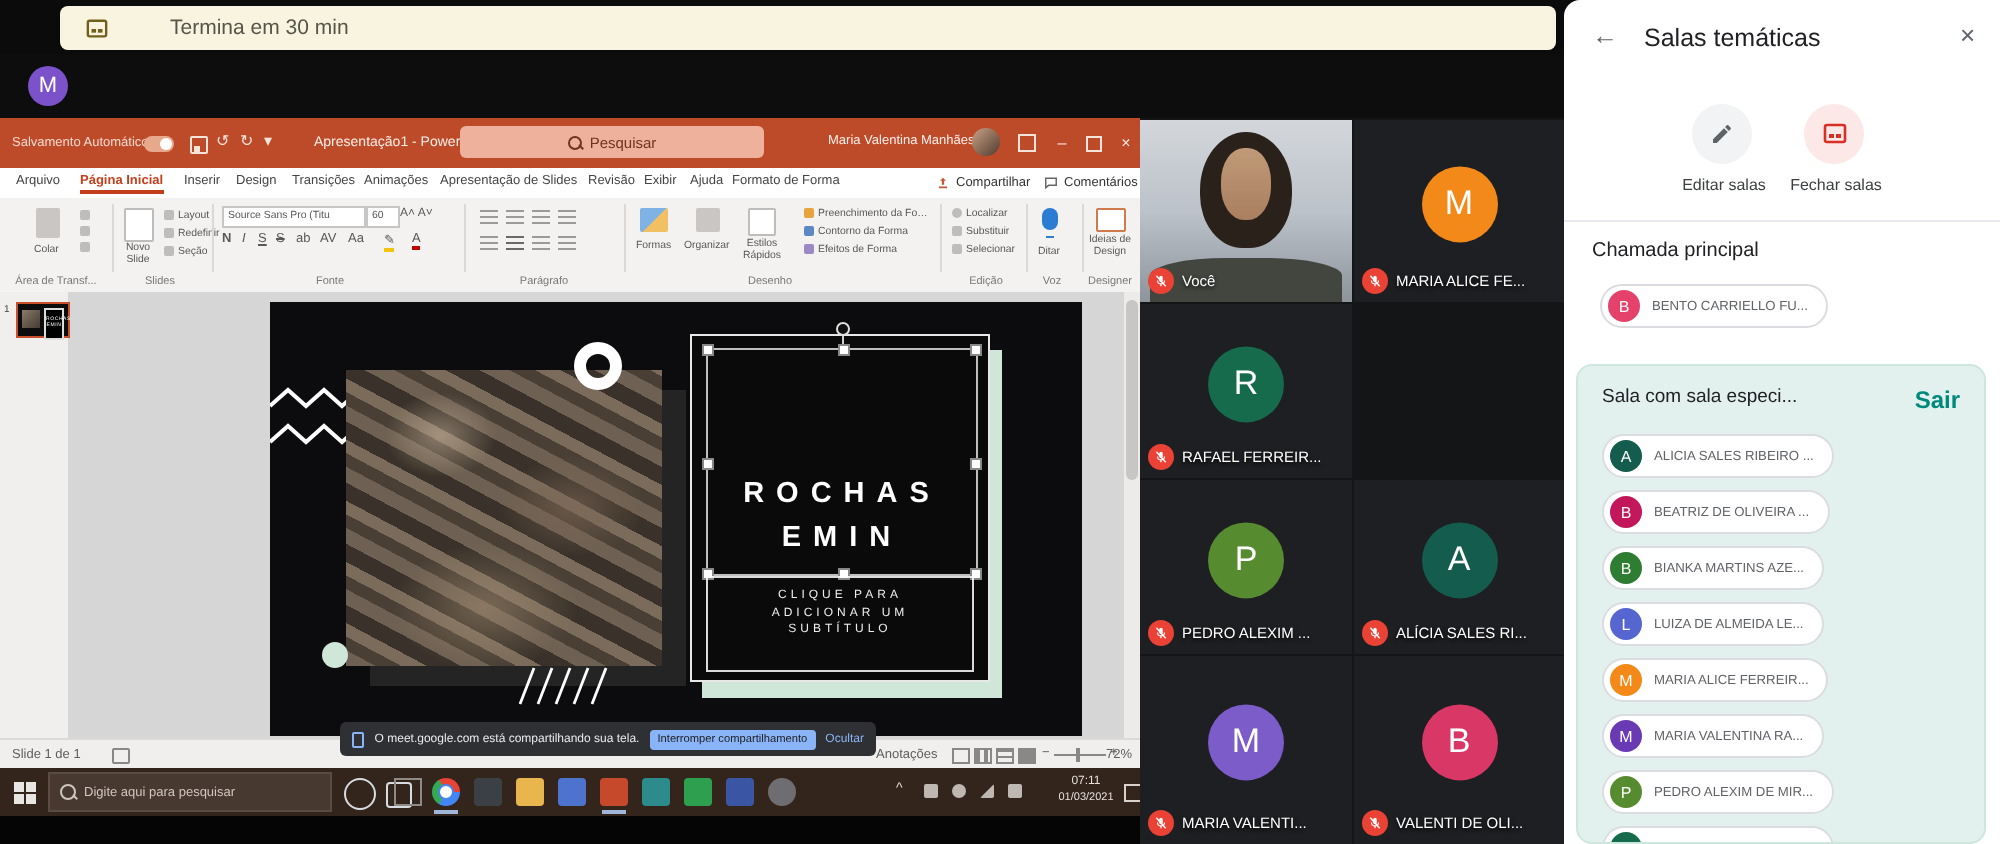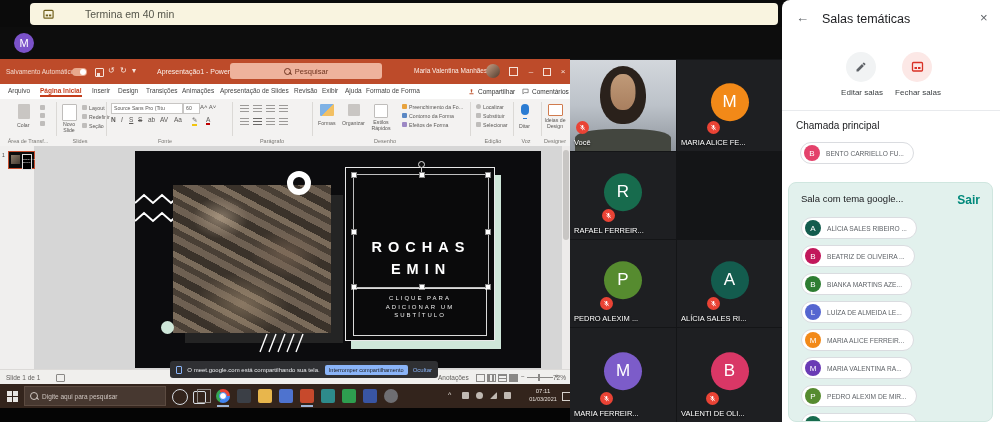--- a/index.html
+++ b/index.html
@@ -122,21 +122,21 @@
   .tclock{position:absolute;left:524px;top:3px;width:38px;text-align:center;color:#E6E0DA;}
   .tclock .tm{font-size:6px;line-height:8px;}
   .tclock .dt{font-size:5.5px;line-height:8px;}
   .action-ctr{position:absolute;left:562px;top:8px;width:7px;height:7px;border:1px solid #D8D2CC;}
   .below-bar{left:0;top:408px;width:570px;height:14px;background:#050505;}
 
   
   .video-region{left:570px;top:59px;width:212px;height:363px;background:#141517;}
   .tile{position:absolute;background:#1E1F22;overflow:hidden;}
   .avatar-lg{position:absolute;left:50%;top:50%;transform:translate(-50%,-60%);width:38px;height:38px;border-radius:50%;color:#fff;font-size:17px;display:flex;align-items:center;justify-content:center;}
-  .tile-label{position:absolute;left:4px;bottom:4px;display:flex;align-items:center;gap:4px;flex-direction:column;}
+  .tile-label{position:absolute;left:4px;bottom:4px;display:flex;align-items:center;gap:4px;}
   .micbadge{width:13px;height:13px;border-radius:50%;display:flex;align-items:center;justify-content:center;flex:none;}
   .tile-name{color:#fff;font-size:7.5px;text-shadow:0 1px 2px rgba(0,0,0,.9);white-space:nowrap;}
   .person{position:absolute;inset:0;}
   .person-a{background:linear-gradient(180deg,#D3D7DC 0%,#BCC2C9 50%,#8E949C 100%);}
   .person-a .head{position:absolute;left:50%;top:6px;transform:translateX(-50%);width:46px;height:58px;background:#2A211B;border-radius:50% 50% 46% 46%;}
   .person-a .face{position:absolute;left:50%;top:14px;transform:translateX(-50%);width:25px;height:36px;background:linear-gradient(#C09A78,#A97F5F);border-radius:46%;}
   .person-a .body{position:absolute;left:50%;bottom:0;transform:translateX(-50%);width:96px;height:22px;background:#43463F;border-radius:40% 40% 0 0;}
   .person-b{background:linear-gradient(180deg,#8B7668 0%,#6A6157 45%,#474D47 100%);}
   .person-b .head{position:absolute;left:50%;top:8px;transform:translateX(-50%);width:50px;height:56px;background:#201710;border-radius:48% 48% 44% 44%;}
   .person-b .face{position:absolute;left:50%;top:16px;transform:translateX(-50%);width:29px;height:38px;background:linear-gradient(#C89B74,#AE8058);border-radius:46%;}
@@ -167,21 +167,21 @@
 
 <div id="app">
 
   <div class="abs banner-row">
     <div class="abs banner">
       <svg width="13" height="11" viewBox="0 0 24 24" style="margin-right:10px;">
         <rect x="2" y="3" width="20" height="17" rx="2" fill="none" stroke="#71601C" stroke-width="2.6"></rect>
         <rect x="6" y="12" width="5" height="4" fill="#71601C"></rect>
         <rect x="13" y="12" width="5" height="4" fill="#71601C"></rect>
       </svg>
-      <span class="banner-timer">Termina em 40 min</span>
+      <span class="banner-timer">Termina em 30 min</span>
     </div>
   </div>
 
   <div class="abs presenter">
     <div class="p-avatar" style="background-color: rgb(123, 82, 201);">M</div>
   </div>
 
   <div class="abs ppt-titlebar">
     <span class="tb-item" style="left:6px;top:9px;">Salvamento Automático</span>
     <span class="toggle" style="left:72px;top:9px;">
@@ -511,21 +511,21 @@
     <div class="tile" style="left:0;top:269px;width:106px;height:94px;">
       <div class="avatar-lg" style="background-color: rgb(124, 92, 201);">M</div>
       <div class="tile-label">
           <span class="micbadge" style="background-color: rgb(234, 67, 53);">
             <svg width="7" height="7" viewBox="0 0 24 24">
               <path d="M12 14a3 3 0 0 0 3-3V6a3 3 0 0 0-6 0v5a3 3 0 0 0 3 3z" fill="#fff"></path>
               <path d="M17 11a5 5 0 0 1-10 0H5a7 7 0 0 0 6 6.9V21h2v-3.1A7 7 0 0 0 19 11h-2z" fill="#fff"></path>
               <line x1="4" y1="3" x2="20" y2="21" stroke="#fff" stroke-width="2.4"></line>
             </svg>
           </span>
-          <span class="tile-name">MARIA FERREIR...</span>
+          <span class="tile-name">MARIA VALENTI...</span>
         </div>
     </div>
 
     <div class="tile" style="left:107px;top:269px;width:105px;height:94px;">
       <div class="avatar-lg" style="background-color: rgb(217, 55, 102);">B</div>
       <div class="tile-label">
           <span class="micbadge" style="background-color: rgb(234, 67, 53);">
             <svg width="7" height="7" viewBox="0 0 24 24">
               <path d="M12 14a3 3 0 0 0 3-3V6a3 3 0 0 0-6 0v5a3 3 0 0 0 3 3z" fill="#fff"></path>
               <path d="M17 11a5 5 0 0 1-10 0H5a7 7 0 0 0 6 6.9V21h2v-3.1A7 7 0 0 0 19 11h-2z" fill="#fff"></path>
@@ -560,21 +560,21 @@
 
     <div class="abs sb-div"></div>
     <span class="abs sb-section">Chamada principal</span>
 
     <div class="chip" style="left:18px;top:142px;">
       <span class="chip-avatar" style="background-color: rgb(228, 66, 107);">B</span>
       <span class="chip-name">BENTO CARRIELLO FU...</span>
     </div>
 
     <div class="abs room-card">
-      <span class="room-name">Sala com tema google...</span>
+      <span class="room-name">Sala com sala especi...</span>
       <span class="room-leave">Sair</span>
 
       <div class="chip" style="left:12px;top:34px;">
           <span class="chip-avatar" style="background-color: rgb(19, 92, 78);">A</span>
           <span class="chip-name">ALÍCIA SALES RIBEIRO ...</span>
         </div>
       <div class="chip" style="left:12px;top:62px;">
           <span class="chip-avatar" style="background-color: rgb(194, 24, 91);">B</span>
           <span class="chip-name">BEATRIZ DE OLIVEIRA ...</span>
         </div>

